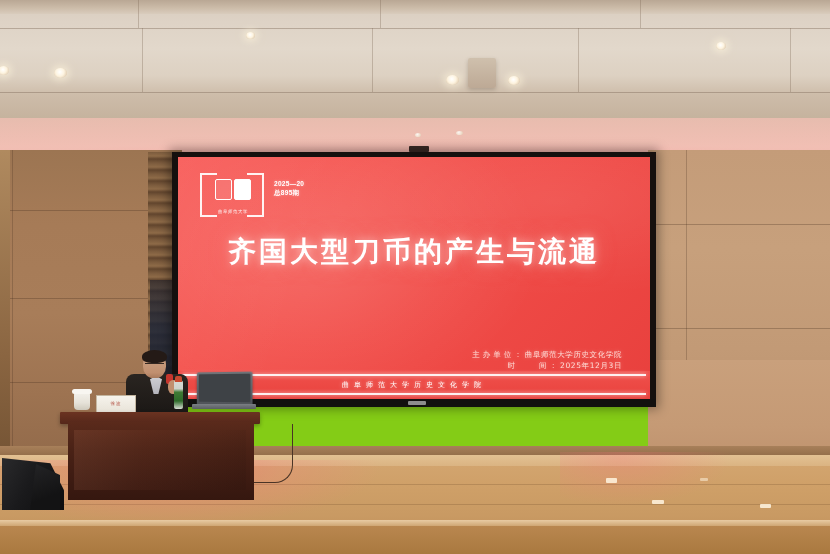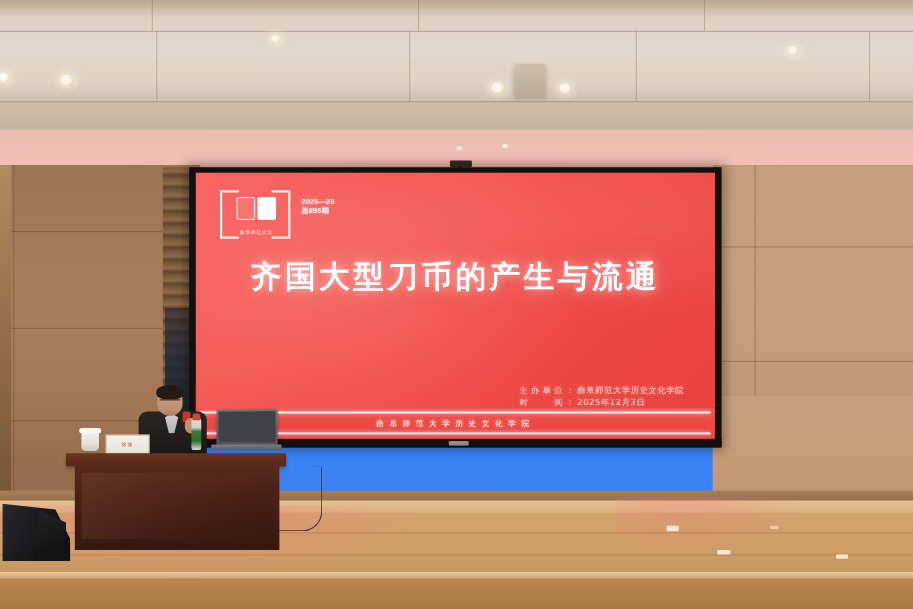--- a/index.html
+++ b/index.html
@@ -9,21 +9,21 @@
   }
   body {
     font-family: "Liberation Sans", "DejaVu Sans", sans-serif;
   }
 
   .scene {
     position: relative;
     width: 830px;
     height: 554px;
     overflow: hidden;
-    background: #3b82f6;
+    background: #84cc16;
   }
 
   
   .ceiling {
     position: absolute;
     left: 0; top: 0;
     width: 830px; height: 122px;
     background: linear-gradient(180deg, #d8cbbd 0%, #ded3c6 18%, #e2d8cb 40%, #ddd1c2 62%, #cdbca9 78%, #c4b19c 100%);
   }
   .ceiling-band {
@@ -209,21 +209,21 @@
     font-size: 14px;
     font-weight: bold;
     letter-spacing: 2.5px;
     text-shadow: 0 0 7px rgba(255,255,255,0.5);
     font-family: "DejaVu Sans", "Liberation Sans", sans-serif;
   }
 
   .slide-meta {
     position: absolute;
     right: 28px; top: 192px;
-    text-align: left;
+    text-align: right;
     color: #ffe9e4;
     font-size: 7.5px;
     line-height: 11px;
     letter-spacing: 0.6px;
     opacity: 0.92;
     text-shadow: 0 0 4px rgba(255,200,190,0.55);
     font-family: "DejaVu Sans", "Liberation Sans", sans-serif;
   }
   .slide-meta .lbl { letter-spacing: 3px; }
 

